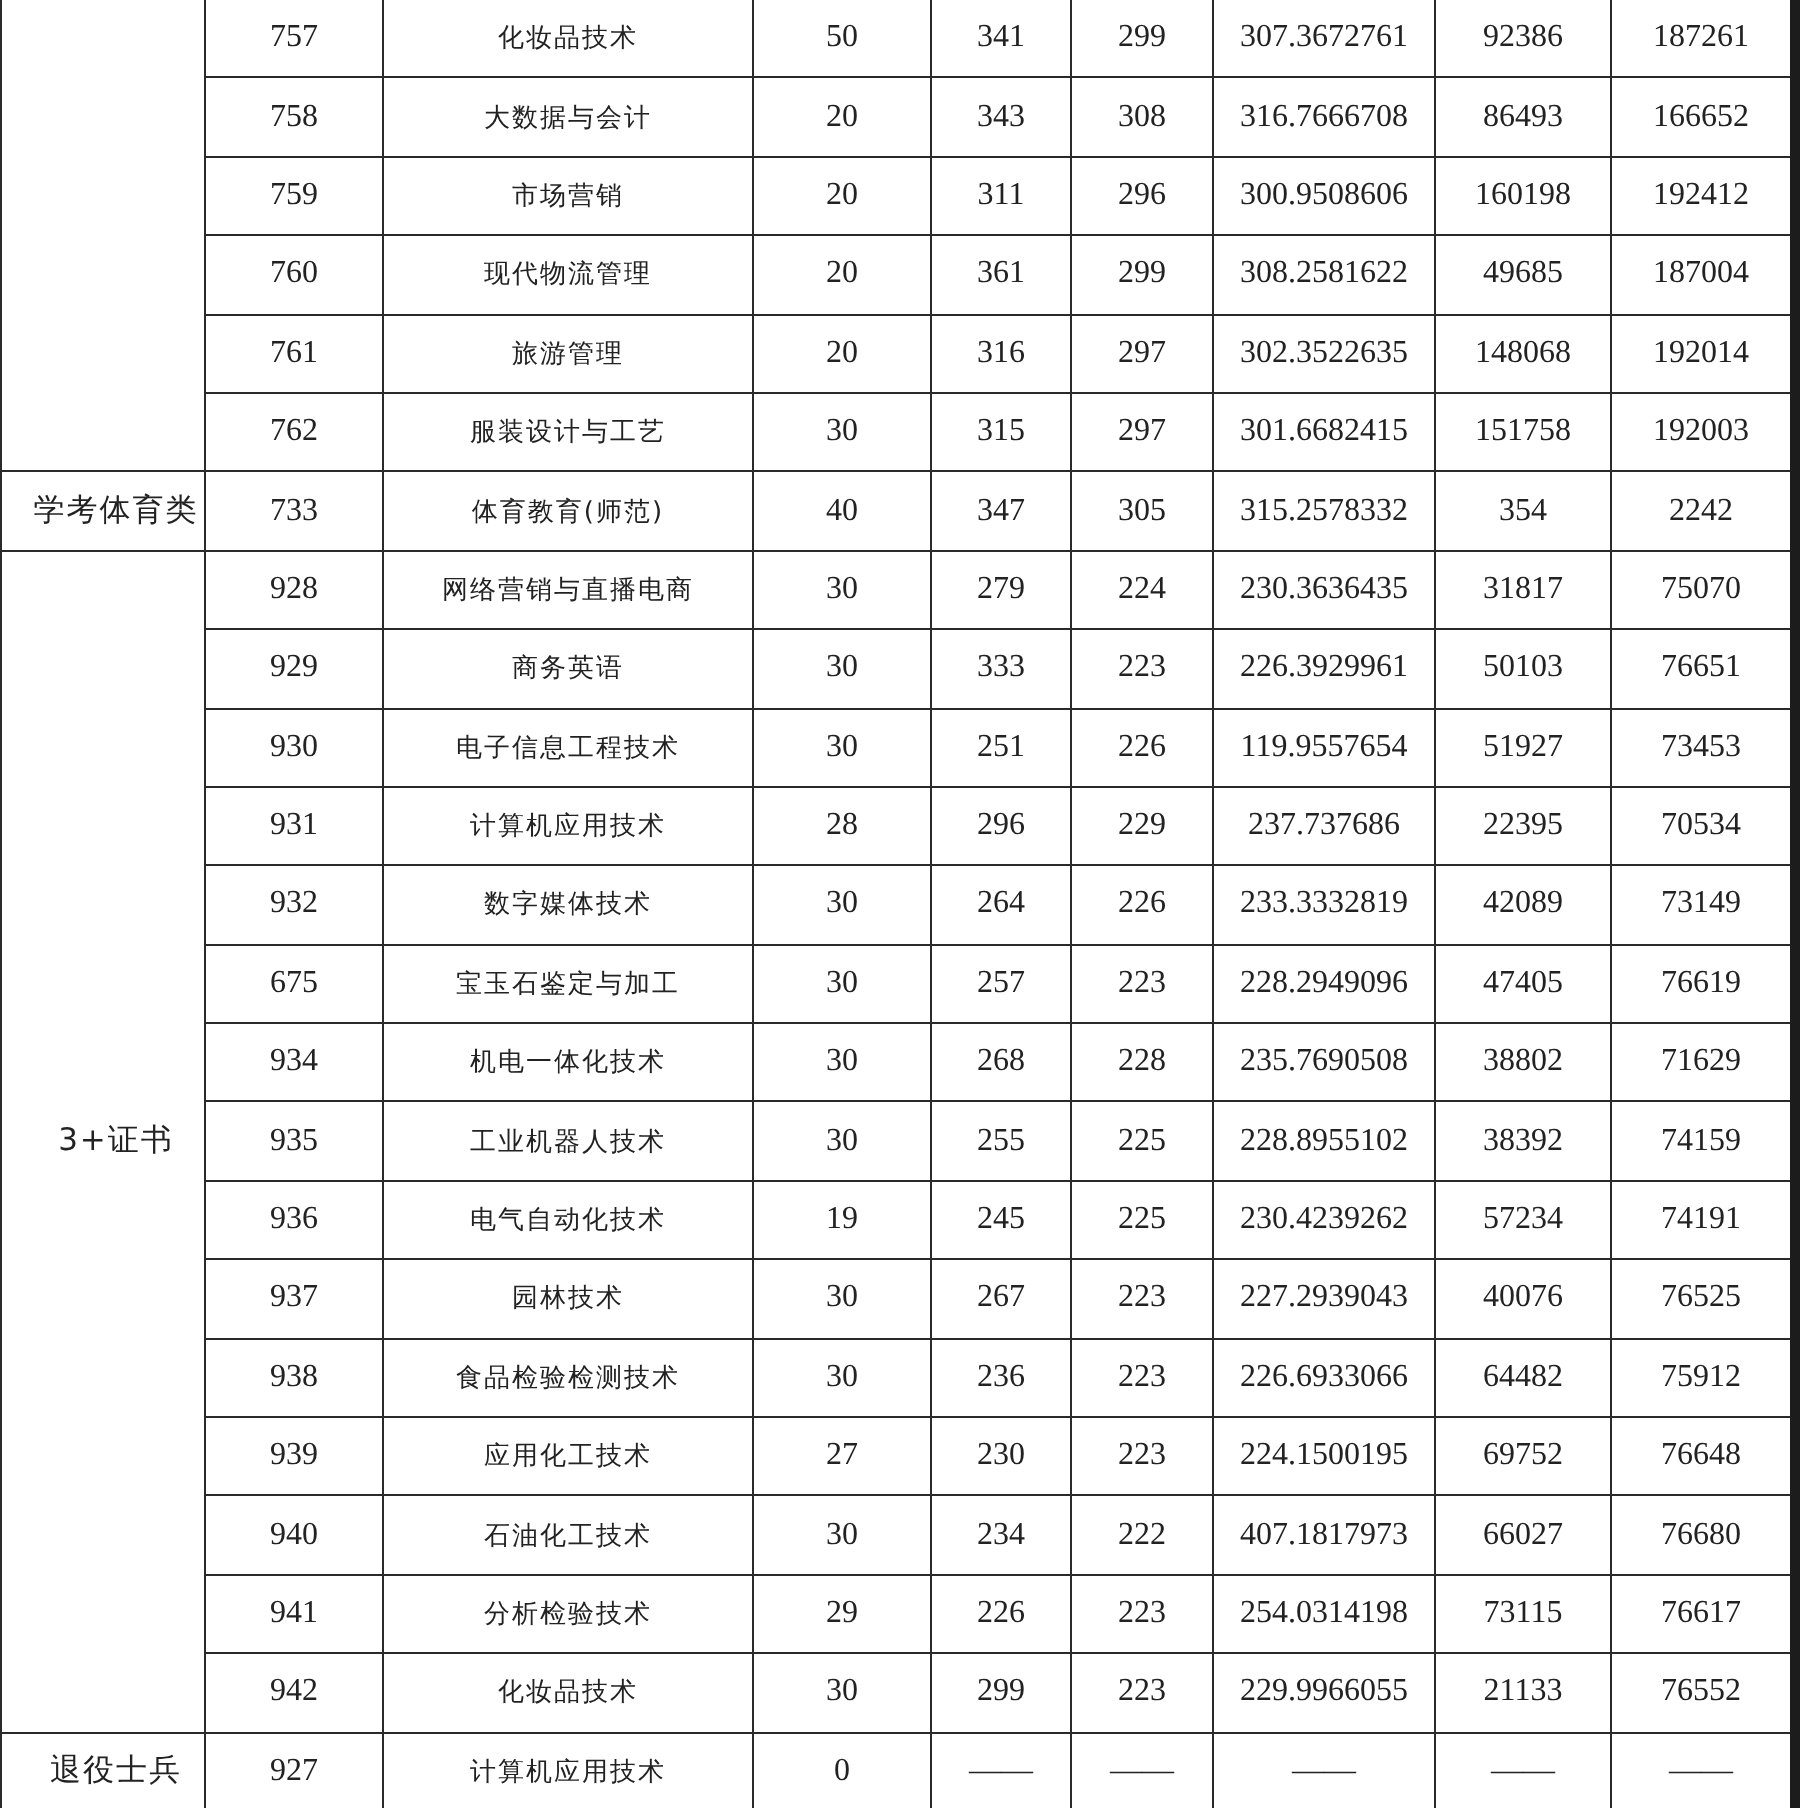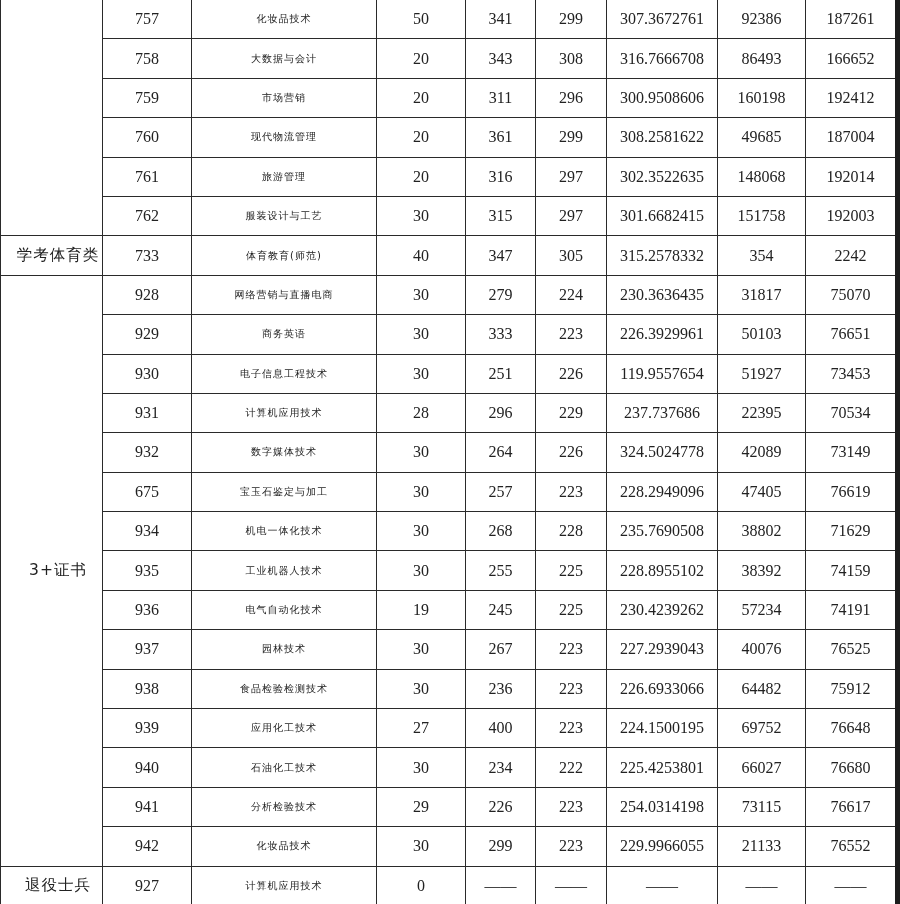--- a/index.html
+++ b/index.html
@@ -11,21 +11,21 @@
       height: 38.4px;
       padding: 0;
       text-align: center;
       vertical-align: middle;
       font-size: 16px;
       color: #222;
       white-space: nowrap;
       overflow: hidden;
     }
     td.num { font-family: "Liberation Serif", "DejaVu Serif", serif; font-size: 16px; }
-    td.cn  { font-family: "DejaVu Sans", "Liberation Sans", sans-serif; font-size: 10px; letter-spacing: 1px; }
+    td.cn  { font-family: "DejaVu Sans", "Liberation Sans", sans-serif; font-size: 13px; letter-spacing: 1px; }
     td.cat { font-family: "DejaVu Sans", "Liberation Sans", sans-serif; font-size: 15.5px; letter-spacing: 1px; padding-left: 13px; }
     td.dash { font-family: "Liberation Serif", serif; }
     .right-strip { position: absolute; top: 0; right: 0; width: 5px; height: 904px; background: #1c1c1c; }
   </style>
 </head>
 <body>
 
 <div class="sheet">
   <table>
     <colgroup>
@@ -152,21 +152,21 @@
           <td class="num">237.737686</td>
           <td class="num">22395</td>
           <td class="num">70534</td>
         </tr>
         <tr>
           <td class="num">932</td>
           <td class="cn">数字媒体技术</td>
           <td class="num">30</td>
           <td class="num">264</td>
           <td class="num">226</td>
-          <td class="num">324.5024778</td>
+          <td class="num">233.3332819</td>
           <td class="num">42089</td>
           <td class="num">73149</td>
         </tr>
         <tr>
           <td class="num">675</td>
           <td class="cn">宝玉石鉴定与加工</td>
           <td class="num">30</td>
           <td class="num">257</td>
           <td class="num">223</td>
           <td class="num">228.2949096</td>
@@ -220,33 +220,33 @@
           <td class="num">236</td>
           <td class="num">223</td>
           <td class="num">226.6933066</td>
           <td class="num">64482</td>
           <td class="num">75912</td>
         </tr>
         <tr>
           <td class="num">939</td>
           <td class="cn">应用化工技术</td>
           <td class="num">27</td>
-          <td class="num">400</td>
+          <td class="num">230</td>
           <td class="num">223</td>
           <td class="num">224.1500195</td>
           <td class="num">69752</td>
           <td class="num">76648</td>
         </tr>
         <tr>
           <td class="num">940</td>
           <td class="cn">石油化工技术</td>
           <td class="num">30</td>
           <td class="num">234</td>
           <td class="num">222</td>
-          <td class="num">225.4253801</td>
+          <td class="num">407.1817973</td>
           <td class="num">66027</td>
           <td class="num">76680</td>
         </tr>
         <tr>
           <td class="num">941</td>
           <td class="cn">分析检验技术</td>
           <td class="num">29</td>
           <td class="num">226</td>
           <td class="num">223</td>
           <td class="num">254.0314198</td>

